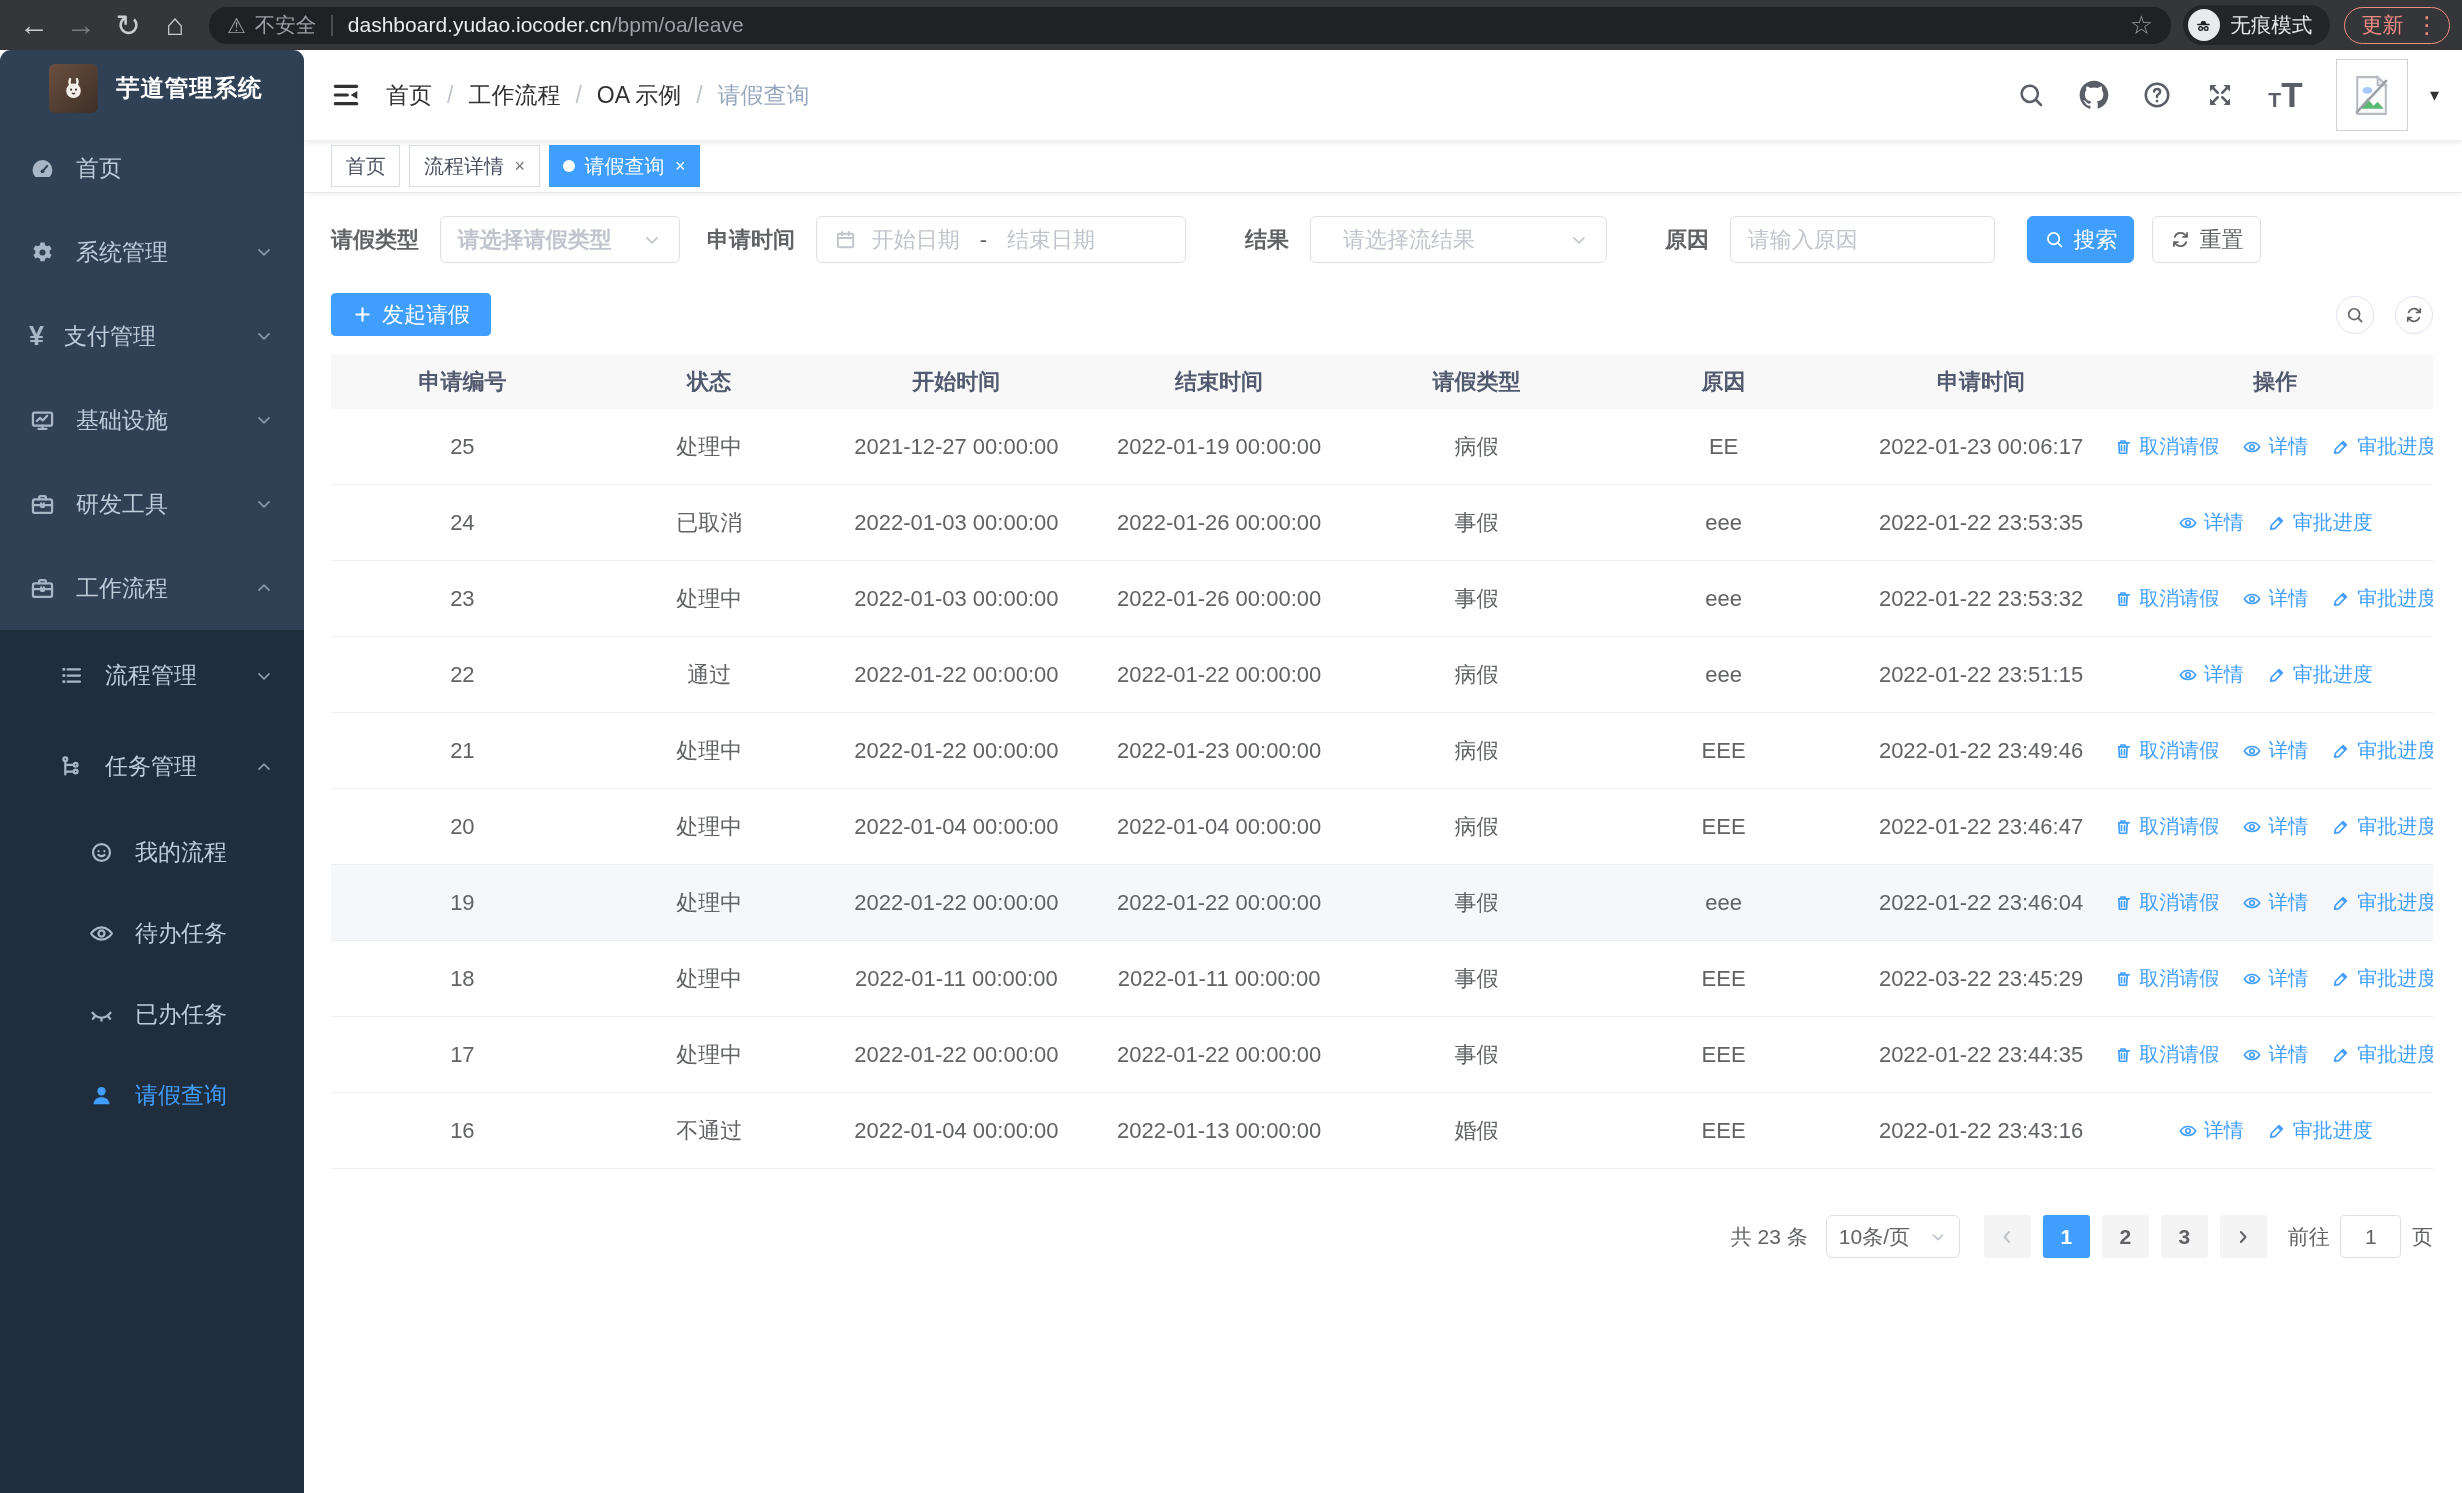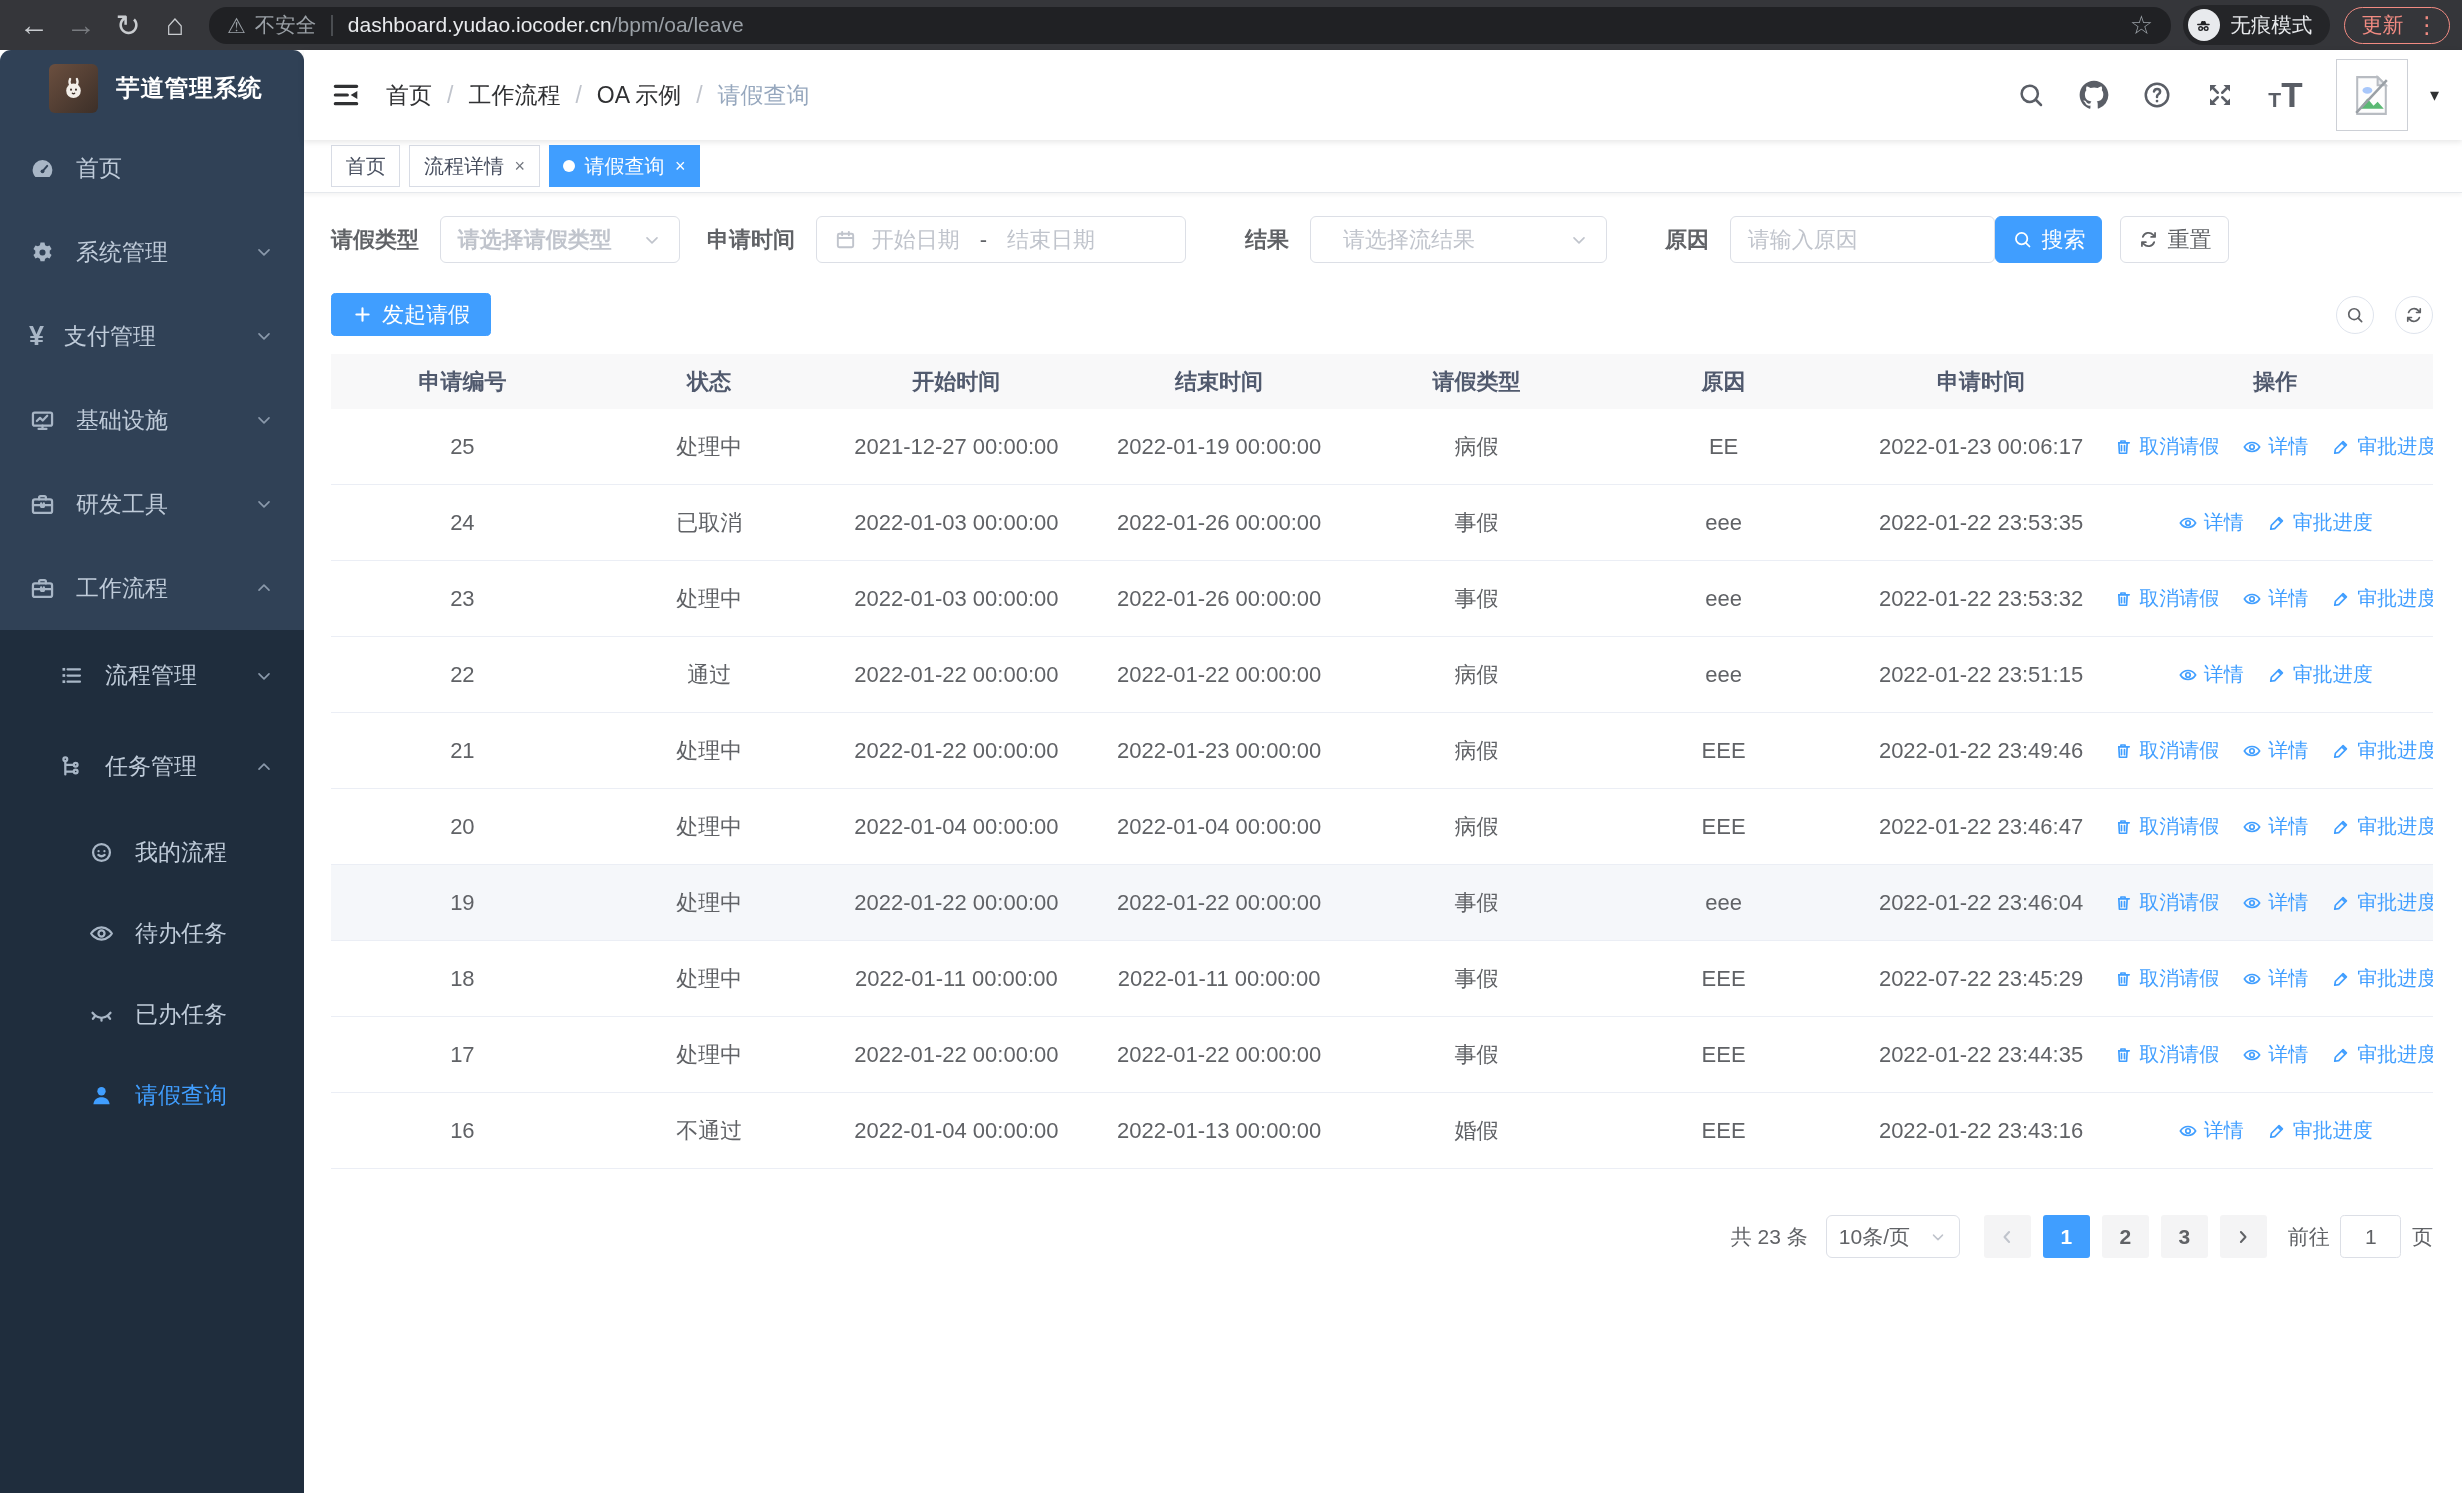--- a/index.html
+++ b/index.html
@@ -81,21 +81,21 @@
   .filters{display:flex;align-items:center;font-size:22px;color:#606266;}
   .f-label{font-weight:600;margin-right:21px;white-space:nowrap;}
   .control{height:47px;border:1.5px solid #dcdfe6;border-radius:6px;background:#fff;display:flex;
            align-items:center;padding:0 16.7px;box-sizing:border-box;}
   .ph{color:#c0c4cc;}
   .sel{justify-content:space-between;}
   .sel .chev{font-size:20px;color:#c0c4cc;}
   .w-leave{width:240px;margin-right:27px;font-weight:bold;}
   .w-date{width:370px;margin-right:59px;}
   .w-result{width:297px;margin-right:58px;padding-left:32px;}
-  .w-reason{width:265px;}
+  .w-reason{width:265px;margin-right:32px;}
   .date-sep{color:#606266;margin:0 20px;}
   .cal{font-size:23px;color:#c0c4cc;margin-right:15px;}
   .btn{height:47px;border-radius:6px;display:flex;align-items:center;justify-content:center;gap:9px;
        font-size:22px;box-sizing:border-box;}
   .btn-primary{background:#409eff;color:#fff;border:1.5px solid #409eff;}
   .btn-plain{background:#fff;color:#606266;border:1.5px solid #dcdfe6;}
   .btn-search{width:107px;margin-right:18px;}
   .btn-reset{width:109px;}
   .btn .bic{font-size:21px;}
 
@@ -752,21 +752,21 @@
                   </div>
                 </div>
               </div>
               <div class="tr">
                 <div class="td">18</div>
                 <div class="td">处理中</div>
                 <div class="td">2022-01-11 00:00:00</div>
                 <div class="td">2022-01-11 00:00:00</div>
                 <div class="td">事假</div>
                 <div class="td">EEE</div>
-                <div class="td">2022-07-22 23:45:29</div>
+                <div class="td">2022-03-22 23:45:29</div>
                 <div class="td">
                   <div class="actions">
                     <span class="abtn">
                       <span class="ic aic">
                         <svg viewBox="0 0 24 24">
                           <path d="M4.5 7h15M9.5 7V4.8h5V7M7 7l.7 12.5h8.6L17 7M10.2 10.2v6.3M13.8 10.2v6.3" stroke="currentColor" fill="none" stroke-width="2" stroke-linecap="round" stroke-linejoin="round"></path>
                         </svg>
                       </span>
                       <span>取消请假</span>
                     </span>

